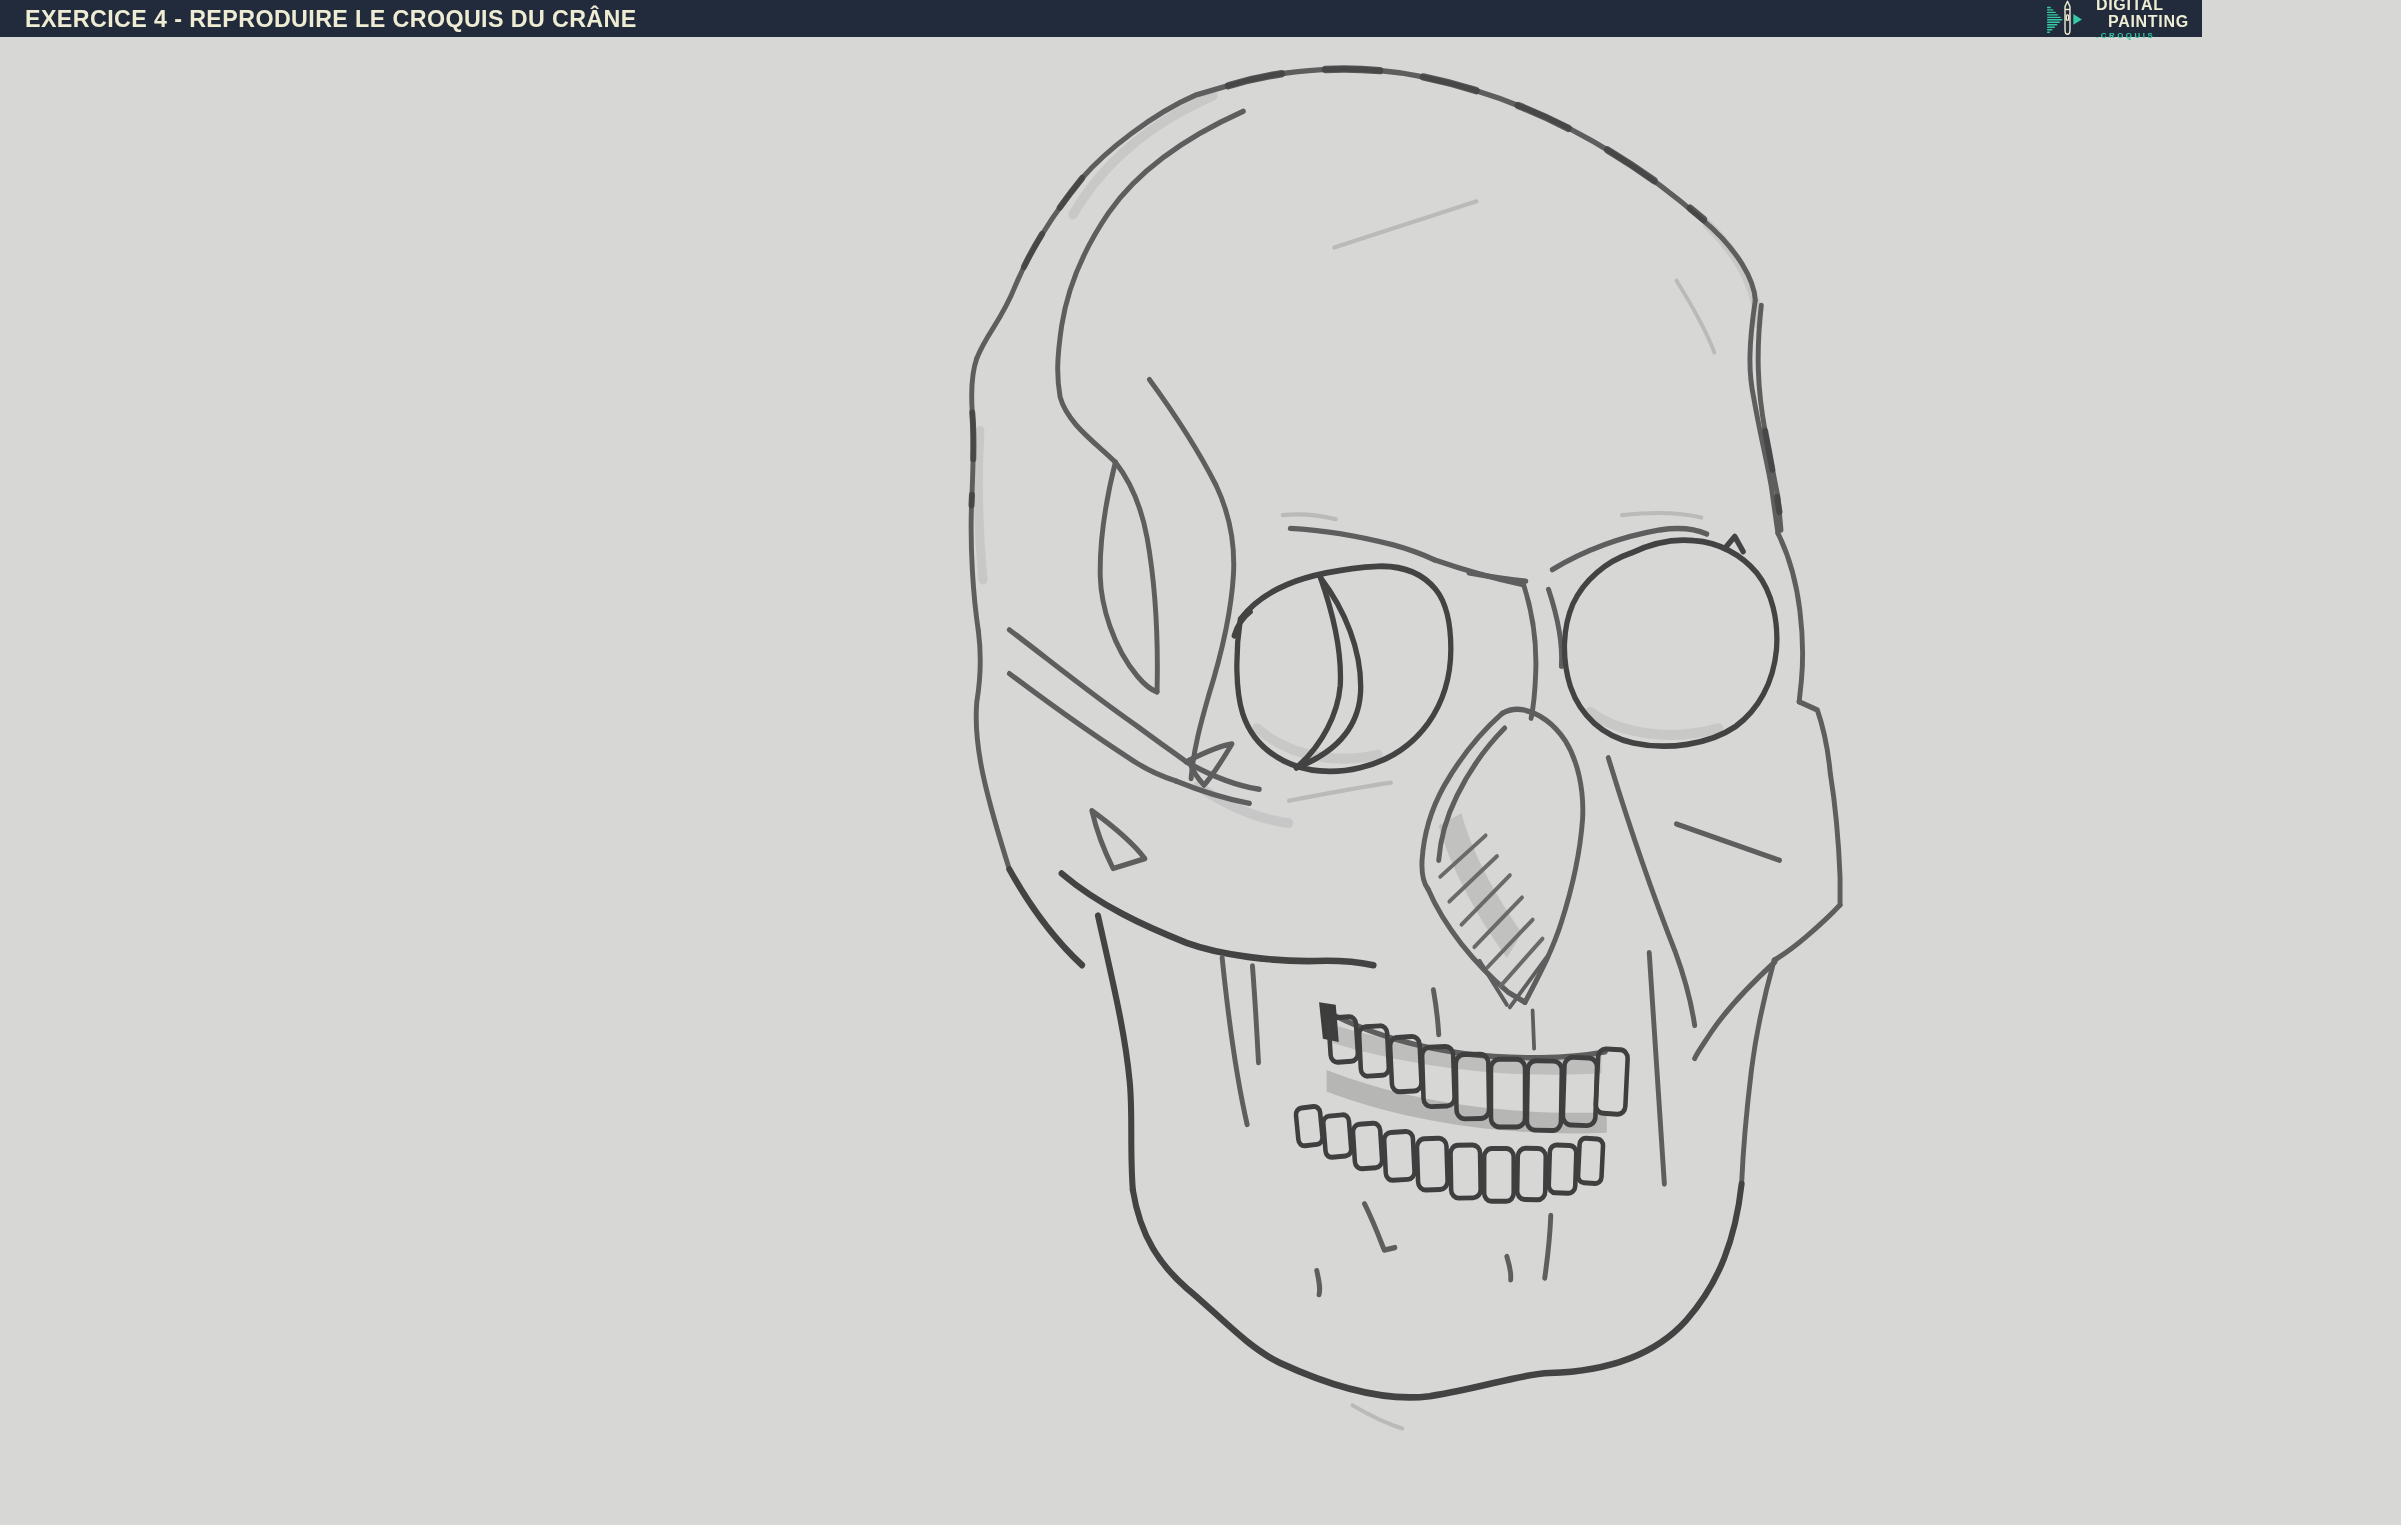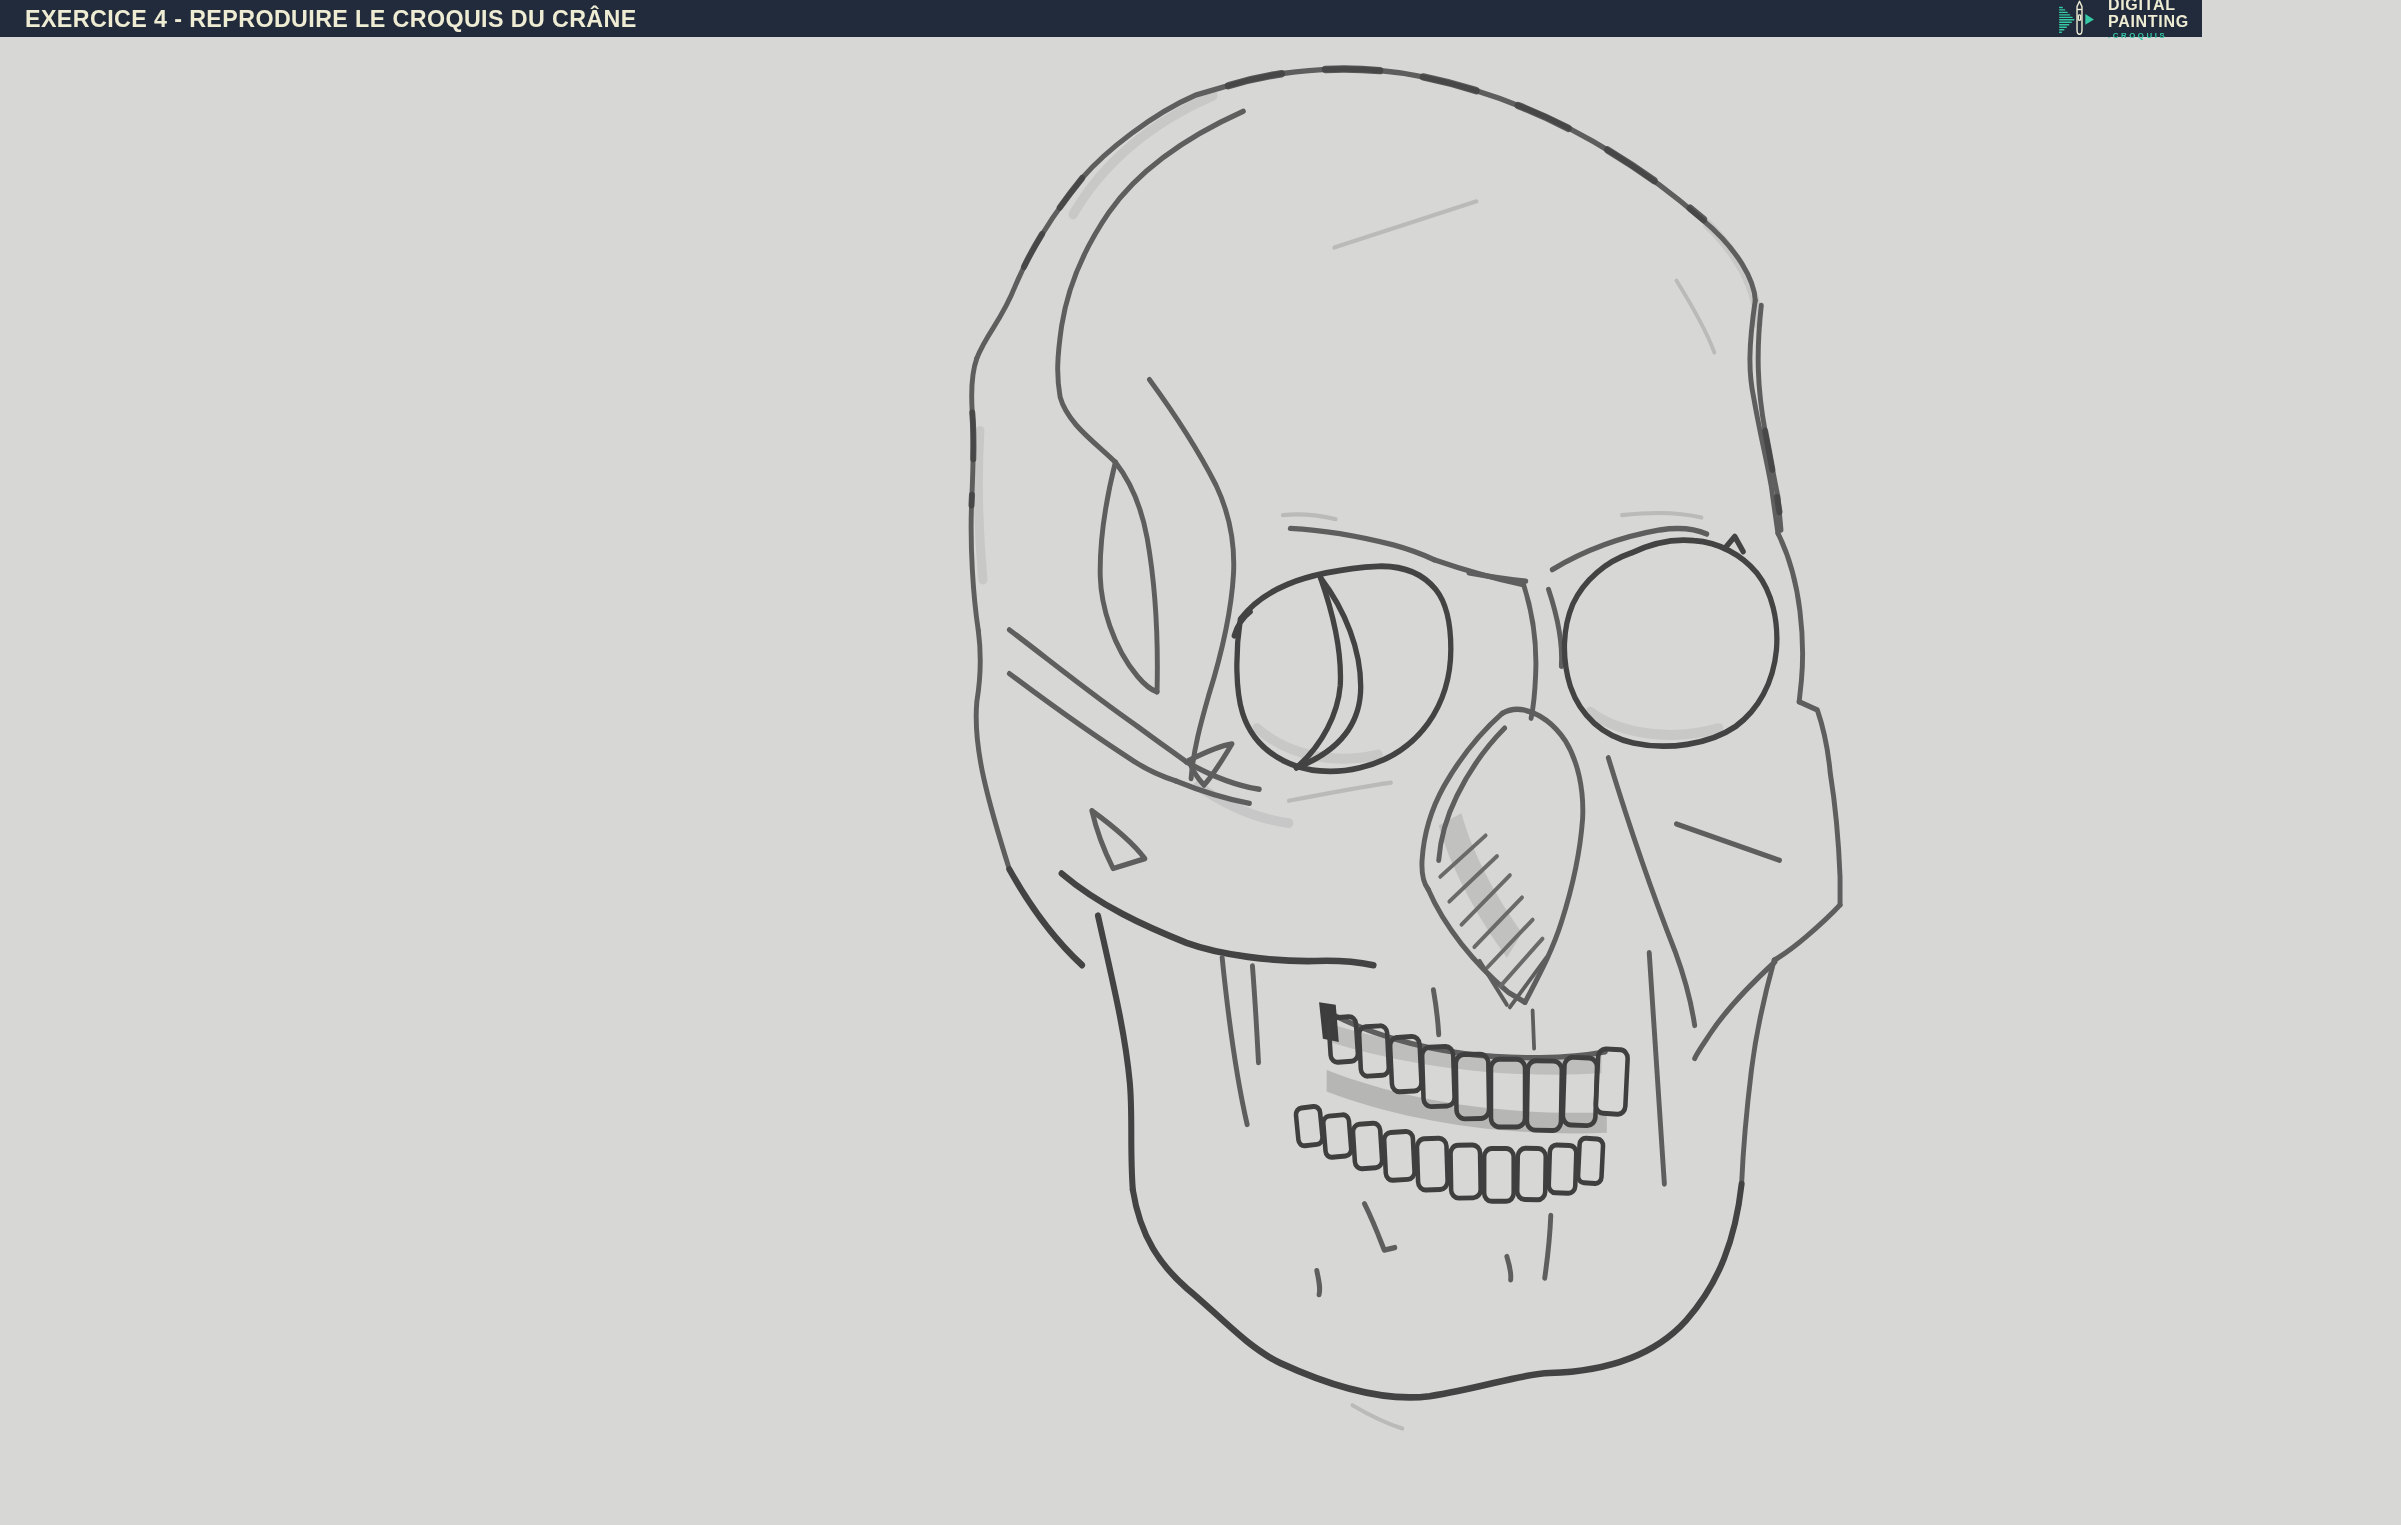--- a/index.html
+++ b/index.html
@@ -18,21 +18,21 @@
   .title{
     color:var(--cream);font-size:24px;font-weight:700;letter-spacing:0.4px;
     transform:scaleX(.97);transform-origin:left center;white-space:nowrap;
   }
   .logo{display:flex;align-items:center;gap:5.8px;}
   .logo svg{display:block;}
   .logo-text{display:flex;flex-direction:column;line-height:1;}
   .logo-text .l1,.logo-text .l2{
     color:var(--cream);font-weight:700;font-size:16px;letter-spacing:0.7px;
   }
-  .logo-text .l2{margin-top:0.8px;}
+  .logo-text .l2{margin-top:0.8px;margin-left:12px;}
   .logo-text .l3{
     color:var(--teal);font-size:7.8px;font-weight:700;letter-spacing:2.6px;margin-top:2.5px;
   }
   main{
     flex:1;position:relative;background:var(--canvas_bg);
   }
   main > svg{position:absolute;inset:0;width:100%;height:100%;}
   .sk{fill:none;stroke-linecap:round;stroke-linejoin:round;}
   .mid{stroke:var(--pencil_mid);stroke-width:6.5;}
   .mid5{stroke:var(--pencil_mid);stroke-width:5;}

